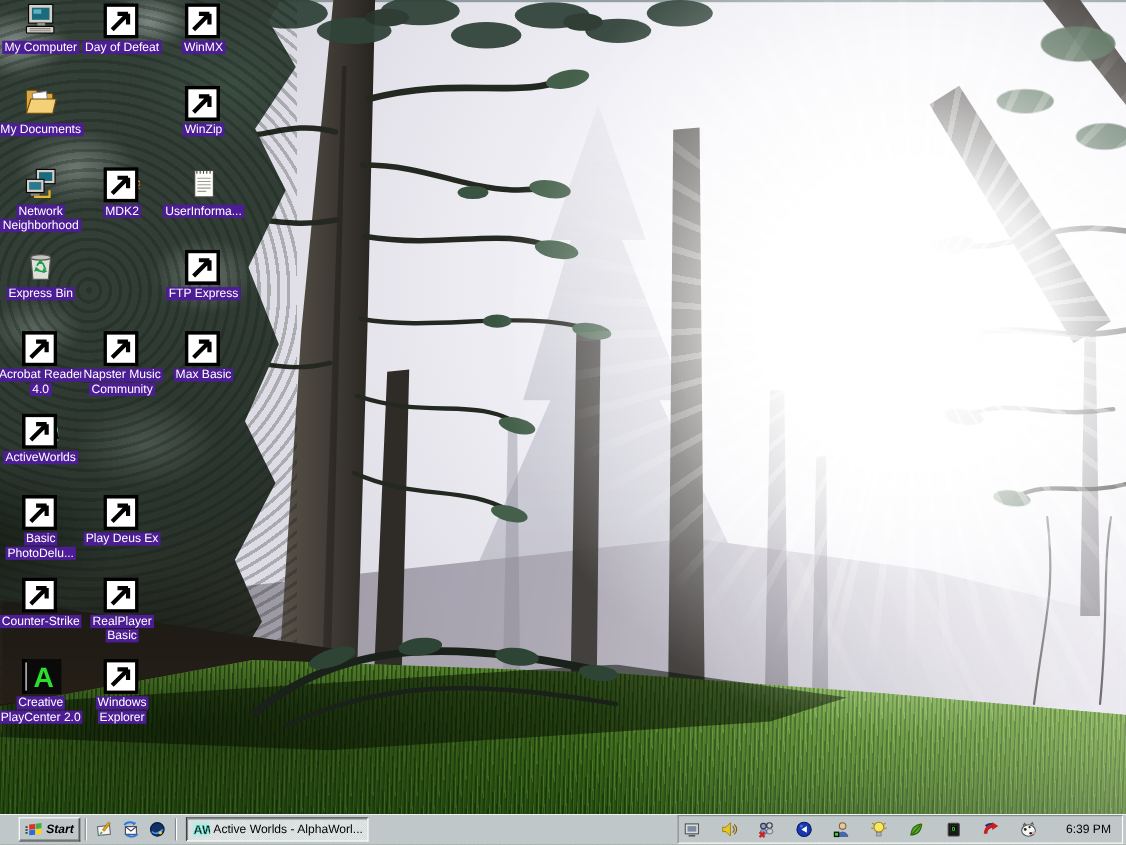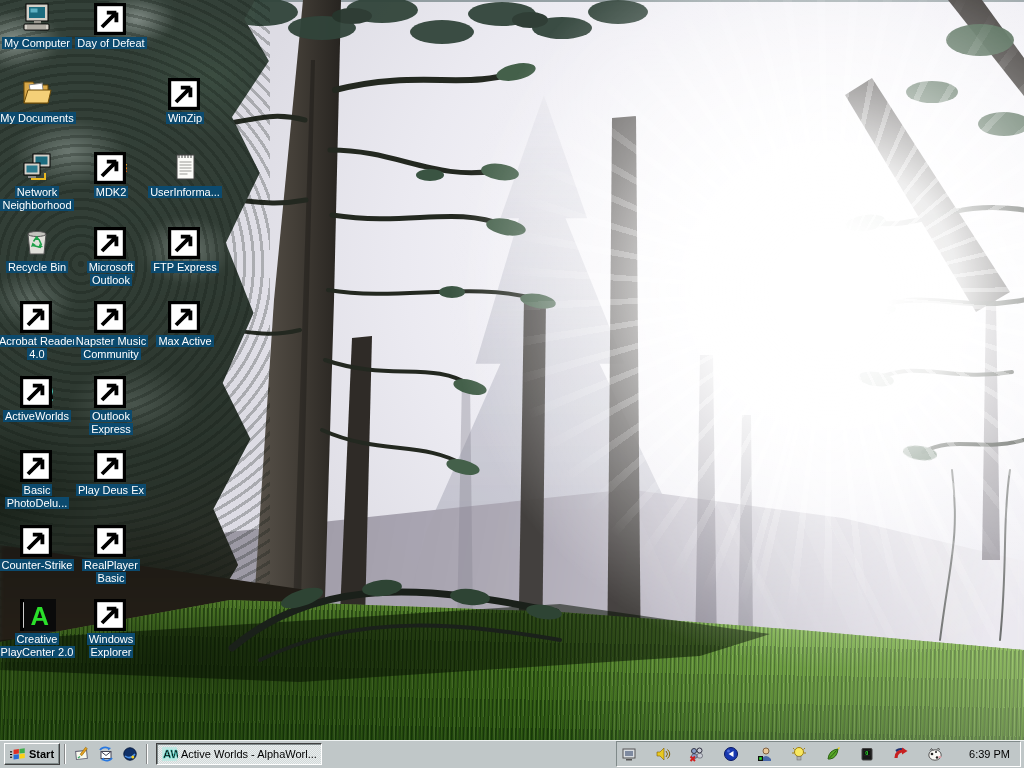--- a/index.html
+++ b/index.html
@@ -66,30 +66,30 @@
     -webkit-mask-image:radial-gradient(circle at 81% 38%, #000 0 6%, rgba(0,0,0,.5) 16%, transparent 34%);
     mask-image:radial-gradient(circle at 81% 38%, #000 0 6%, rgba(0,0,0,.5) 16%, transparent 34%); }
 
   
   .cell { position:absolute; width:80px; text-align:center; cursor:default; }
   .icowrap { position:relative; width:32px; height:32px; margin:0 auto; }
   .icowrap svg { display:block; width:32px; height:32px; }
   .arr { position:absolute; left:-1px; bottom:-1px; width:11px; height:11px; }
   .badge { position:absolute; right:-3px; bottom:-1px; width:11px; height:11px; }
   .lbl { margin-top:3px; font-size:11px; line-height:13px; color:#fff; }
-  .lbl span { background:#0c4a6e; padding:0 2px; box-decoration-break:clone; -webkit-box-decoration-break:clone; }
+  .lbl span { background:#4c1d95; padding:0 2px; box-decoration-break:clone; -webkit-box-decoration-break:clone; }
   svg text { font-family:"Liberation Sans", sans-serif; }
 
   
   .taskbar { left:0; bottom:0; width:1024px; height:28px; background:#c0c7c8;
     box-shadow:inset 0 1px 0 #eef2f2; display:flex; align-items:center; padding:0 2px; z-index:50; }
   .btn { height:22px; display:flex; align-items:center; gap:3px; padding:0 5px; background:#c0c7c8;
     border:1px solid; border-color:#ffffff #404040 #404040 #ffffff;
     box-shadow:inset -1px -1px 0 #808a8a; font-size:11px; }
-  .btn.start { font-weight:bold; margin-left:2px; }
+  .btn.start { font-weight:bold; margin-left:15px;font-style:italic; }
   .btn.pressed { border-color:#404040 #ffffff #ffffff #404040; box-shadow:inset 1px 1px 0 #808a8a;
     background-color:#d2d8d8;
     background-image:linear-gradient(45deg,#e9eeee 25%,transparent 25% 75%,#e9eeee 75%),
                      linear-gradient(45deg,#e9eeee 25%,transparent 25% 75%,#e9eeee 75%);
     background-size:2px 2px; background-position:0 0,1px 1px; }
   .task { width:166px; justify-content:flex-start; margin-left:4px; }
   .task .tlabel { white-space:nowrap; overflow:hidden; }
   .sep { width:2px; height:20px; margin:0 4px; border-left:1px solid #87898a; border-right:1px solid #ffffff; }
   .ql { width:24px; height:22px; display:flex; align-items:center; justify-content:center; }
   .spacer { flex:1; }
@@ -232,20 +232,34 @@
       <path d="M9,6 l1.6,3.4 3.7,.3 -2.8,2.4 .9,3.6 -3.4,-2 -3.4,2 .9,-3.6 -2.8,-2.4 3.7,-.3 z" fill="#f2f2ee"></path>
     </svg>
     <svg class="arr" viewBox="0 0 10 10">
       <rect x=".5" y=".5" width="9" height="9" fill="#fff" stroke="#000"></rect>
       <path d="M2.5,7.5 L7,3 M7,3 h-3 M7,3 v3" stroke="#000" stroke-width="1.2" fill="none"></path>
     </svg>
       </div>
     <div class="lbl"><span>Day of Defeat</span></div>
   </div>
 
+  <div class="cell" style="left:145px;top:2px">
+    <div class="icowrap">
+        <svg viewBox="0 0 32 32">
+      <rect x="2" y="2" width="28" height="28" fill="#0c0c0c"></rect>
+      <text x="4" y="14" font-size="11" font-weight="bold" fill="#d01c10">WIN</text>
+      <text x="6" y="27" font-size="13" font-weight="bold" fill="#28b828">MX</text>
+    </svg>
+    <svg class="arr" viewBox="0 0 10 10">
+      <rect x=".5" y=".5" width="9" height="9" fill="#fff" stroke="#000"></rect>
+      <path d="M2.5,7.5 L7,3 M7,3 h-3 M7,3 v3" stroke="#000" stroke-width="1.2" fill="none"></path>
+    </svg>
+      </div>
+    <div class="lbl"><span>WinMX</span></div>
+  </div>
 
   <div class="cell" style="left:-3px;top:77px">
     <div class="icowrap">
         <svg viewBox="0 0 32 32">
       <path d="M3,10 L3,26 L27,26 L27,8 L14,8 L12,5 L3,5 Z" fill="#d8a848" stroke="#6b4a08"></path>
       <rect x="9" y="7" width="13" height="12" fill="#fff" stroke="#888" transform="rotate(-8 15 13)"></rect>
       <path d="M3,26 L7,13 L30,13 L27,26 Z" fill="#f4d078" stroke="#6b4a08"></path>
     </svg>
       </div>
     <div class="lbl"><span>My Documents</span></div>
@@ -321,40 +335,23 @@
     <div class="icowrap">
         <svg viewBox="0 0 32 32">
       <path d="M7,8 L25,8 L23,28 L9,28 Z" fill="#e0e0da" stroke="#555"></path>
       <ellipse cx="16" cy="8" rx="9" ry="2.5" fill="#c4c4be" stroke="#555"></ellipse>
       <path d="M13,14 l3,-4 3,4 z" fill="#1ea04a"></path>
       <path d="M10,21 l1.5,-4.6 3.6,2.8 z" fill="#1ea04a"></path>
       <path d="M22,21 l-4.8,.6 1.6,-4.2 z" fill="#1ea04a"></path>
       <path d="M16,10.5 l-3.5,5 M12,19.5 l8,2 M20.5,19 l-2.5,-5.5" stroke="#1ea04a" stroke-width="1.6" fill="none"></path>
     </svg>
       </div>
-    <div class="lbl"><span>Recycle Bin</span></div>
-  </div>
-
-  <div class="cell" style="left:71px;top:226px">
-    <div class="icowrap">
-        <svg viewBox="0 0 32 32">
-      <circle cx="11" cy="9" r="7" fill="#f4f2e8" stroke="#555"></circle>
-      <path d="M11,5 v4 l3,2" stroke="#333" stroke-width="1.4" fill="none"></path>
-      <g transform="rotate(-14 18 21)">
-        <rect x="8" y="15" width="20" height="13" fill="#fff" stroke="#444"></rect>
-        <path d="M8,15 l10,7 10,-7" fill="none" stroke="#444"></path>
-      </g>
-    </svg>
-    <svg class="arr" viewBox="0 0 10 10">
-      <rect x=".5" y=".5" width="9" height="9" fill="#fff" stroke="#000"></rect>
-      <path d="M2.5,7.5 L7,3 M7,3 h-3 M7,3 v3" stroke="#000" stroke-width="1.2" fill="none"></path>
-    </svg>
-      </div>
-    <div class="lbl"><span>Microsoft Outlook</span></div>
-  </div>
+    <div class="lbl"><span>Express Bin</span></div>
+  </div>
+
 
   <div class="cell" style="left:145px;top:226px">
     <div class="icowrap">
         <svg viewBox="0 0 32 32">
       <rect x="17" y="4" width="11" height="22" fill="#e8e4d4" stroke="#555"></rect>
       <path d="M19,7 h7 M19,10 h7 M19,13 h7" stroke="#8a867a"></path>
       <rect x="19" y="20" width="4" height="2" fill="#555"></rect>
       <circle cx="11" cy="13" r="7" fill="#a8dcec" stroke="#2050c0" stroke-width="2.5"></circle>
       <circle cx="9" cy="11" r="2.5" fill="#dff4fa"></circle>
       <path d="M15.5,18.5 L21,26" stroke="#2050c0" stroke-width="3.5" stroke-linecap="round"></path>
@@ -408,54 +405,37 @@
       <path d="M9,9 q8,-8 16,-1 l-1,5 q-7,-6 -14,-1 z" fill="#1a1a1a"></path>
       <path d="M12,15 h4 M18,15 h4" stroke="#222" stroke-width="1.6"></path>
       <path d="M13,23 q3,1.5 6,0" stroke="#222" stroke-width="1.4" fill="none"></path>
       <path d="M22,12 l1,8 q0,6 -4,8 q4,-8 3,-16 z" fill="#b8a890" opacity=".7"></path>
     </svg>
     <svg class="arr" viewBox="0 0 10 10">
       <rect x=".5" y=".5" width="9" height="9" fill="#fff" stroke="#000"></rect>
       <path d="M2.5,7.5 L7,3 M7,3 h-3 M7,3 v3" stroke="#000" stroke-width="1.2" fill="none"></path>
     </svg>
       </div>
-    <div class="lbl"><span>Max Active</span></div>
+    <div class="lbl"><span>Max Basic</span></div>
   </div>
 
   <div class="cell" style="left:-3px;top:375px">
     <div class="icowrap">
         <svg viewBox="0 0 32 32">
       <rect x="2" y="4" width="28" height="24" rx="3" fill="#d8eeea" opacity=".9"></rect>
       <text x="3" y="25" font-size="22" font-weight="bold" fill="#0a0a0a" stroke="#4fd8c8" stroke-width=".8">AW</text>
     </svg>
     <svg class="arr" viewBox="0 0 10 10">
       <rect x=".5" y=".5" width="9" height="9" fill="#fff" stroke="#000"></rect>
       <path d="M2.5,7.5 L7,3 M7,3 h-3 M7,3 v3" stroke="#000" stroke-width="1.2" fill="none"></path>
     </svg>
       </div>
     <div class="lbl"><span>ActiveWorlds</span></div>
   </div>
 
-  <div class="cell" style="left:71px;top:375px">
-    <div class="icowrap">
-        <svg viewBox="0 0 32 32">
-      <rect x="7" y="11" width="19" height="12" fill="#fff" stroke="#445"></rect>
-      <path d="M7,11 l9.5,6.5 9.5,-6.5" fill="none" stroke="#445"></path>
-      <path d="M6,8 a11,9 0 0 1 14,-3" fill="none" stroke="#2a7ae0" stroke-width="3"></path>
-      <path d="M22,3 l6,2 -4,4 z" fill="#2a7ae0"></path>
-      <path d="M26,24 a11,9 0 0 1 -14,3" fill="none" stroke="#2a7ae0" stroke-width="3"></path>
-      <path d="M10,29 l-6,-2 4,-4 z" fill="#2a7ae0"></path>
-    </svg>
-    <svg class="arr" viewBox="0 0 10 10">
-      <rect x=".5" y=".5" width="9" height="9" fill="#fff" stroke="#000"></rect>
-      <path d="M2.5,7.5 L7,3 M7,3 h-3 M7,3 v3" stroke="#000" stroke-width="1.2" fill="none"></path>
-    </svg>
-      </div>
-    <div class="lbl"><span>Outlook Express</span></div>
-  </div>
 
   <div class="cell" style="left:-3px;top:449px">
     <div class="icowrap">
         <svg viewBox="0 0 32 32">
       <rect x="2" y="2" width="28" height="26" fill="#fbfbf6"></rect>
       <rect x="8" y="2" width="22" height="8" fill="#3a56c8"></rect>
       <rect x="2" y="2" width="7" height="22" fill="#2a8a3a"></rect>
       <circle cx="19" cy="18" r="8" fill="#f2c414"></circle>
       <g fill="#f2c414">
             <path d="M19,7 l2,5 -4,0 z"></path>

